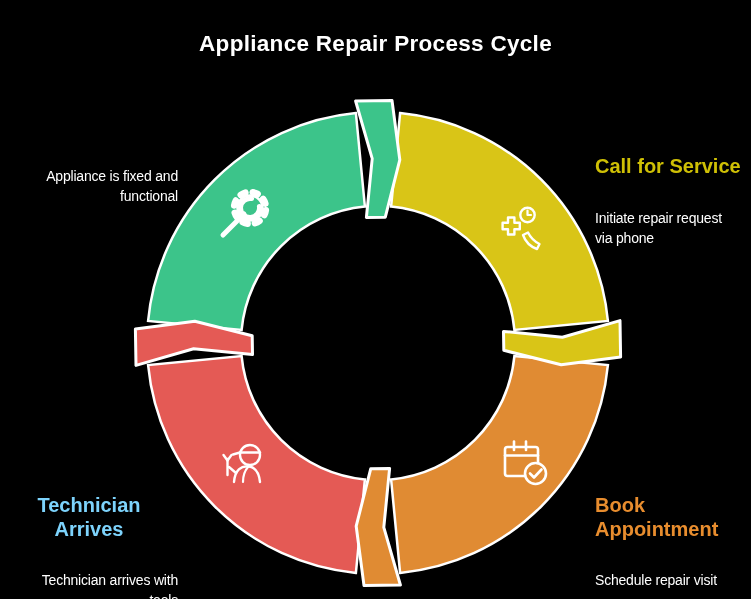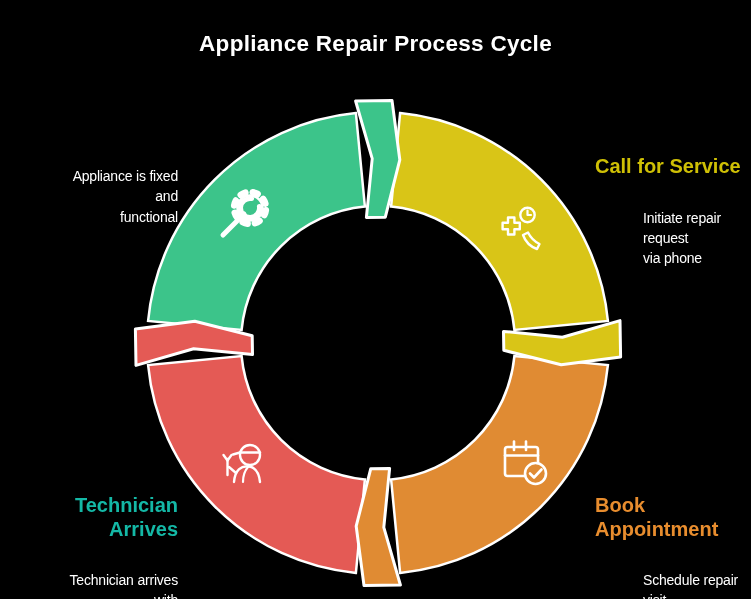--- a/index.html
+++ b/index.html
@@ -10,21 +10,21 @@
   .title{
     position:absolute;top:31px;left:0;width:100%;
     text-align:center;color:#ffffff;font-size:22.5px;font-weight:700;
     letter-spacing:.3px;margin:0;
   }
   .ring-svg{position:absolute;left:0;top:0;}
   .icon{stroke:#ffffff;fill:none;stroke-linecap:round;stroke-linejoin:round;}
   .step-block{position:absolute;white-space:pre-line;}
   .step-label{font-size:20px;font-weight:700;line-height:1.18;}
   .step-desc{margin-top:11px;color:#ffffff;font-size:14px;font-weight:400;
-    line-height:1.45;letter-spacing:-0.2px;padding-left:48px;}
+    line-height:1.45;letter-spacing:-0.2px;}
   .tl{left:0;width:178px;top:137px;text-align:right;}
   .tr{left:595px;width:158px;top:137px;text-align:left;}
   .br{left:595px;width:158px;top:476px;text-align:left;}
   .bl{left:0;width:178px;top:476px;text-align:right;}
 </style>
 </head>
 <body>
 
 <div class="stage">
 
@@ -89,19 +89,19 @@
 via phone</div>
   </div>
 
   <div class="step-block br">
     <div class="step-label" style="color: rgb(232, 141, 46);">Book
 Appointment</div>
     <div class="step-desc">Schedule repair visit</div>
   </div>
 
   <div class="step-block bl">
-    <div class="step-label" style="color: #14b8a6;">Technician
+    <div class="step-label" style="color: #7dd3fc; text-align: center;">Technician
 Arrives</div>
     <div class="step-desc">Technician arrives with
 tools</div>
   </div>
 
 </div>
 
 </body></html>

